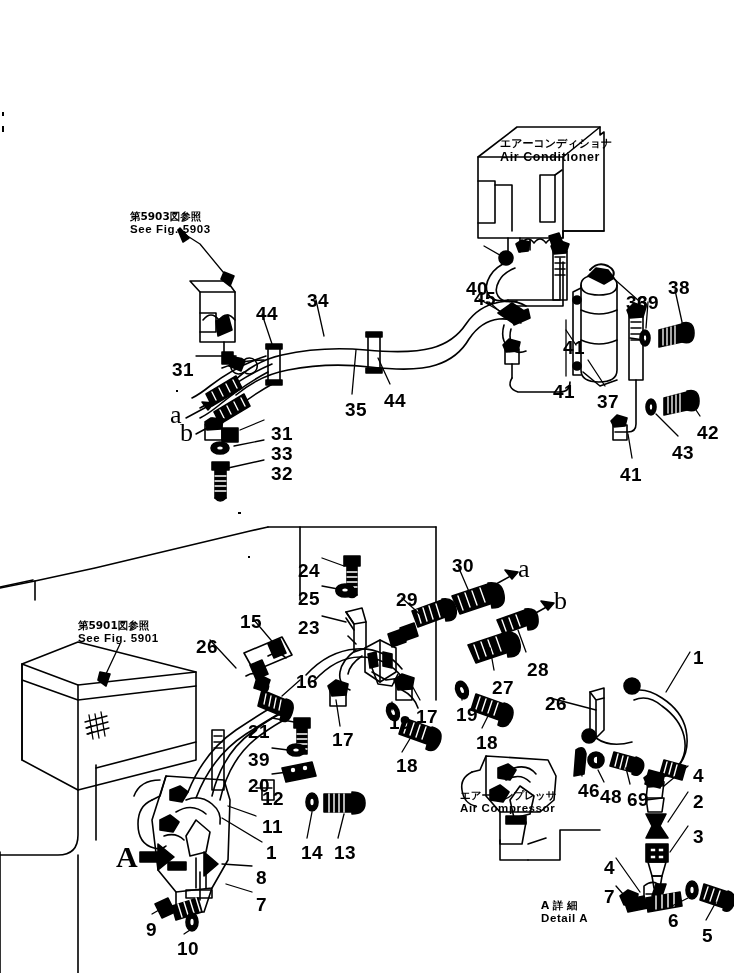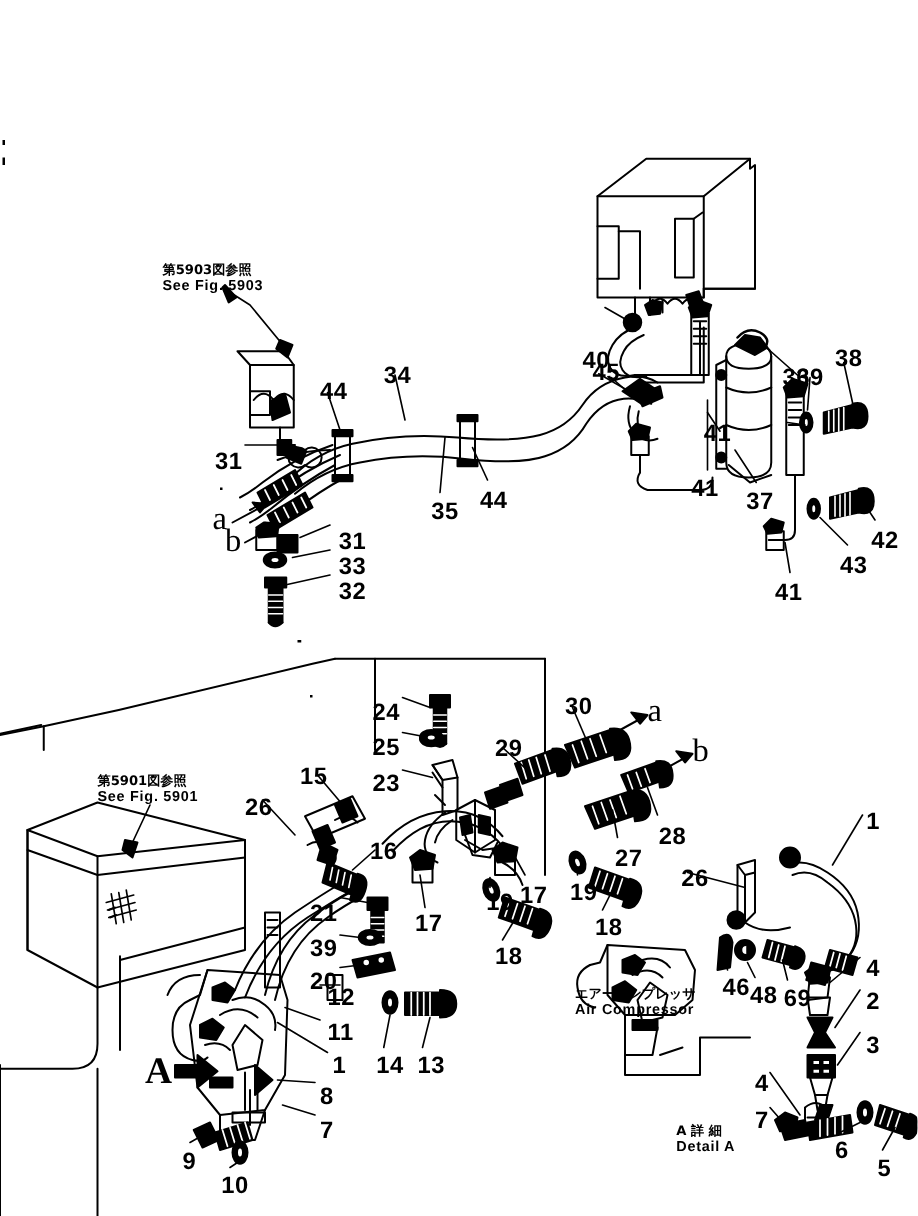--- a/index.html
+++ b/index.html
@@ -555,20 +555,24 @@
         <path d="M100,672 l10,2 l-4,12 l-8,-6 z" fill="#000"></path>
       </g>
 
       <g>
         <path d="M140,852 L158,852 L158,844 L174,857 L158,870 L158,862 L140,862 Z" fill="#000"></path>
       </g>
 
     </g>
   </svg>
 
+  <div class="lbl big" style="left:500px; top:138px;">
+    <span class="jp">エアーコンディショナ</span>
+    <span class="en">Air  Conditioner</span>
+  </div>
 
   <div class="lbl" style="left:460px; top:790px;">
     <span class="jp">エアーコンプレッサ</span>
     <span class="en">Air  Compressor</span>
   </div>
 
   <div class="lbl" style="left:130px; top:211px;">
     <span class="jp">第5903図参照</span>
     <span class="en">See  Fig. 5903</span>
   </div>

